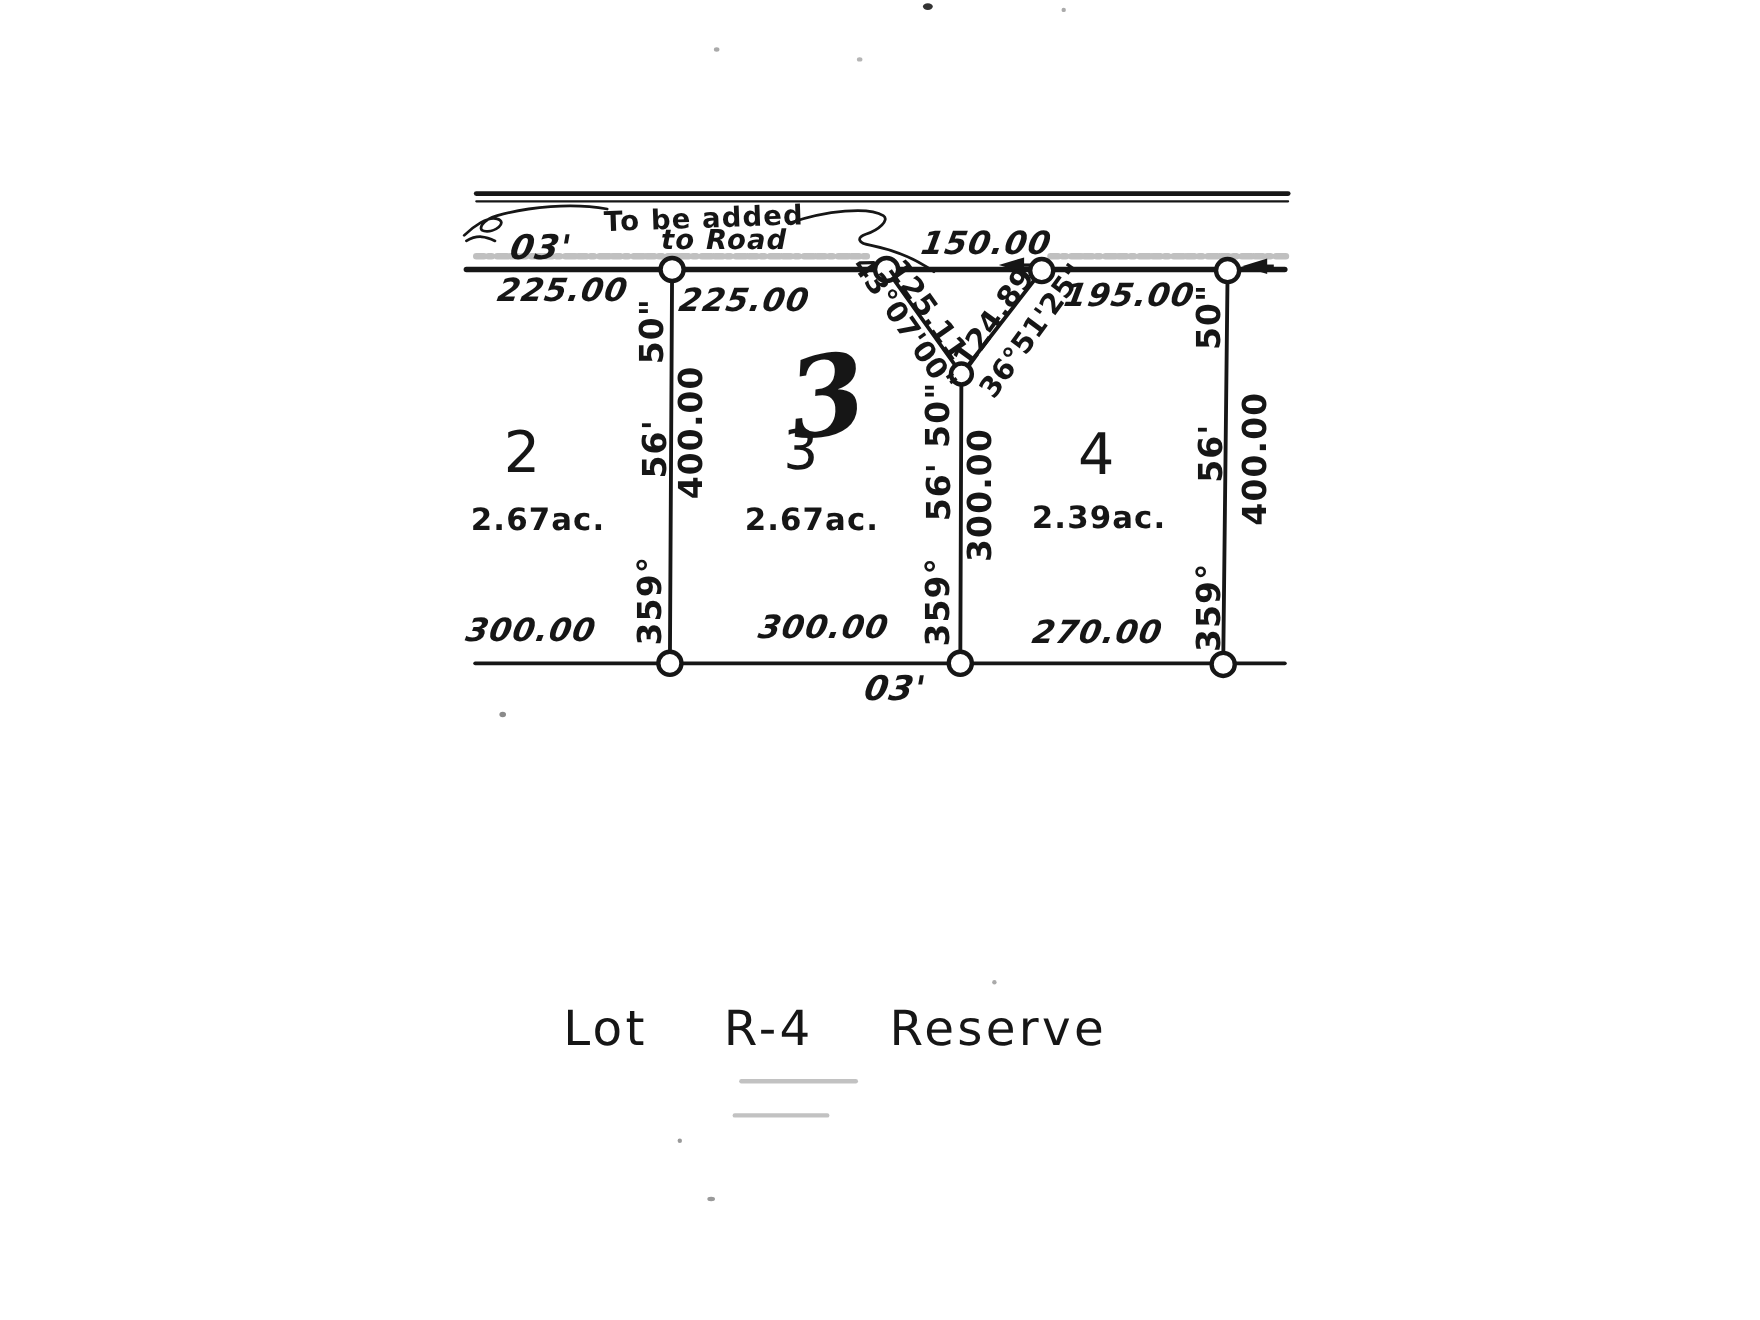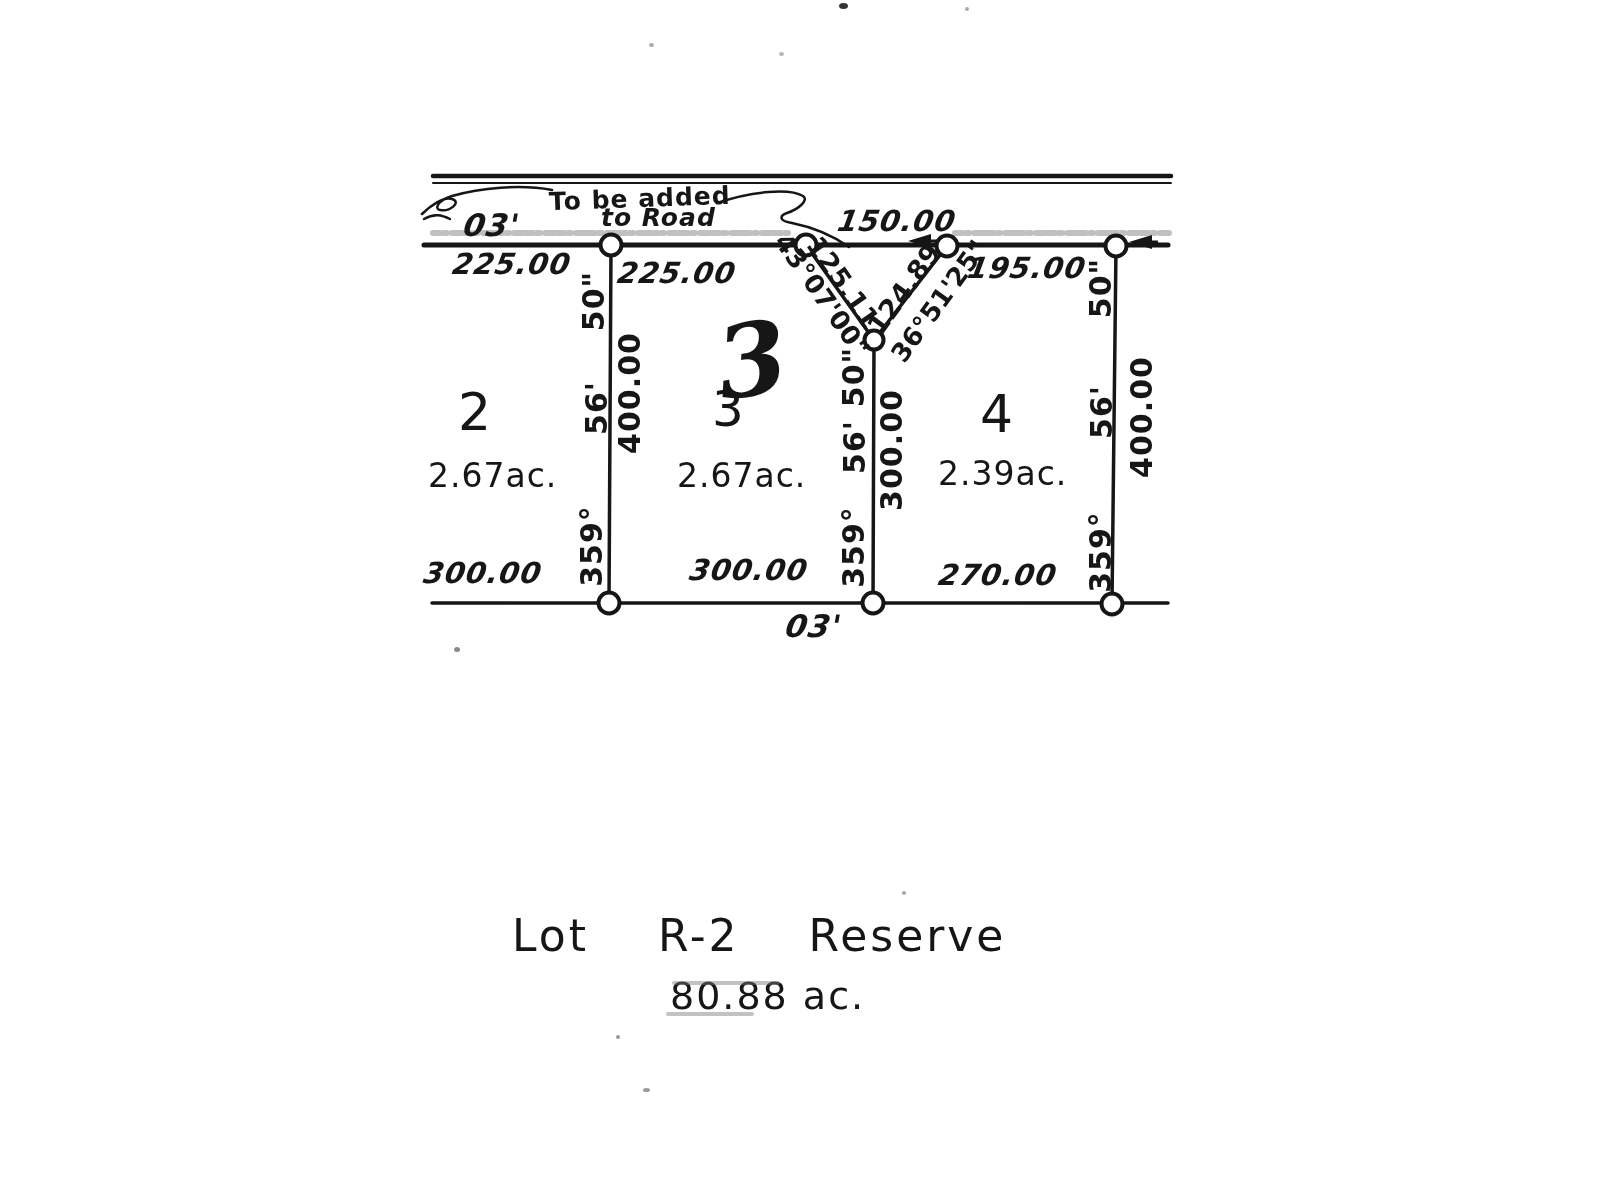--- a/index.html
+++ b/index.html
@@ -12,21 +12,21 @@
   .dim.big{font-size:31px;}
   
   .vrot{font-weight:700;font-size:30px;letter-spacing:1px;transform:translate(-50%,-50%) rotate(-90deg);}
   
   .d55{font-weight:700;font-size:27px;transform:translate(-50%,-50%) rotate(55deg);}
   .dm54{font-weight:700;font-size:27px;transform:translate(-50%,-50%) rotate(-54deg);}
   .note{font-size:25px;font-weight:700;letter-spacing:1px;}
   .lotnum{font-size:52px;font-weight:500;}
   .lotnum-script{font-family:"DejaVu Serif",serif;font-style:italic;font-weight:700;font-size:100px;
                  transform:translate(-50%,-50%) rotate(-8deg);}
-  .area{font-size:33px;font-weight:400;letter-spacing:1px;}
+  .area{font-size:28px;font-weight:700;letter-spacing:1px;}
   .title{font-size:44px;font-weight:400;letter-spacing:3px;word-spacing:52px;}
   .subtitle{font-size:38px;font-weight:500;letter-spacing:2px;}
   .speck{position:absolute;border-radius:50%;}
   .smudge{position:absolute;height:4px;opacity:.45;background:#777;border-radius:2px;}
 </style>
 </head>
 <body>
 
 <div id="canvas">
 
@@ -114,22 +114,21 @@
   <div class="lbl lotnum" style="left:458px;top:382px;">2</div>
   <div class="lbl area" style="left:428px;top:456px;">2.67ac.</div>
 
   <div class="lbl lotnum-script" style="left:752px;top:360px;">3</div>
   <div class="lbl lotnum" style="left:712px;top:380px;font-size:50px;">3</div>
   <div class="lbl area" style="left:677px;top:456px;">2.67ac.</div>
 
   <div class="lbl lotnum" style="left:980px;top:384px;">4</div>
   <div class="lbl area" style="left:938px;top:454px;">2.39ac.</div>
 
-  <div class="lbl title" style="left:512px;top:910px;">Lot R-2 Reserve</div>
-  <div class="lbl subtitle" style="left:670px;top:974px;">80.88 ac.</div>
+  <div class="lbl title" style="left:512px;top:910px;">Lot R-4 Reserve</div>
   <div class="smudge" style="left:672px;top:981px;width:108px;"></div>
   <div class="smudge" style="left:666px;top:1012px;width:88px;"></div>
 
   <div class="speck" style="left:839px;top:3px;width:9px;height:6px;background:#333;"></div>
   <div class="speck" style="left:965px;top:7px;width:4px;height:4px;background:#aaa;"></div>
   <div class="speck" style="left:649px;top:43px;width:5px;height:4px;background:#aaa;"></div>
   <div class="speck" style="left:779px;top:52px;width:5px;height:4px;background:#b5b5b5;"></div>
   <div class="speck" style="left:454px;top:647px;width:6px;height:5px;background:#8a8a8a;"></div>
   <div class="speck" style="left:616px;top:1035px;width:4px;height:4px;background:#9a9a9a;"></div>
   <div class="speck" style="left:643px;top:1088px;width:7px;height:4px;background:#9a9a9a;"></div>

